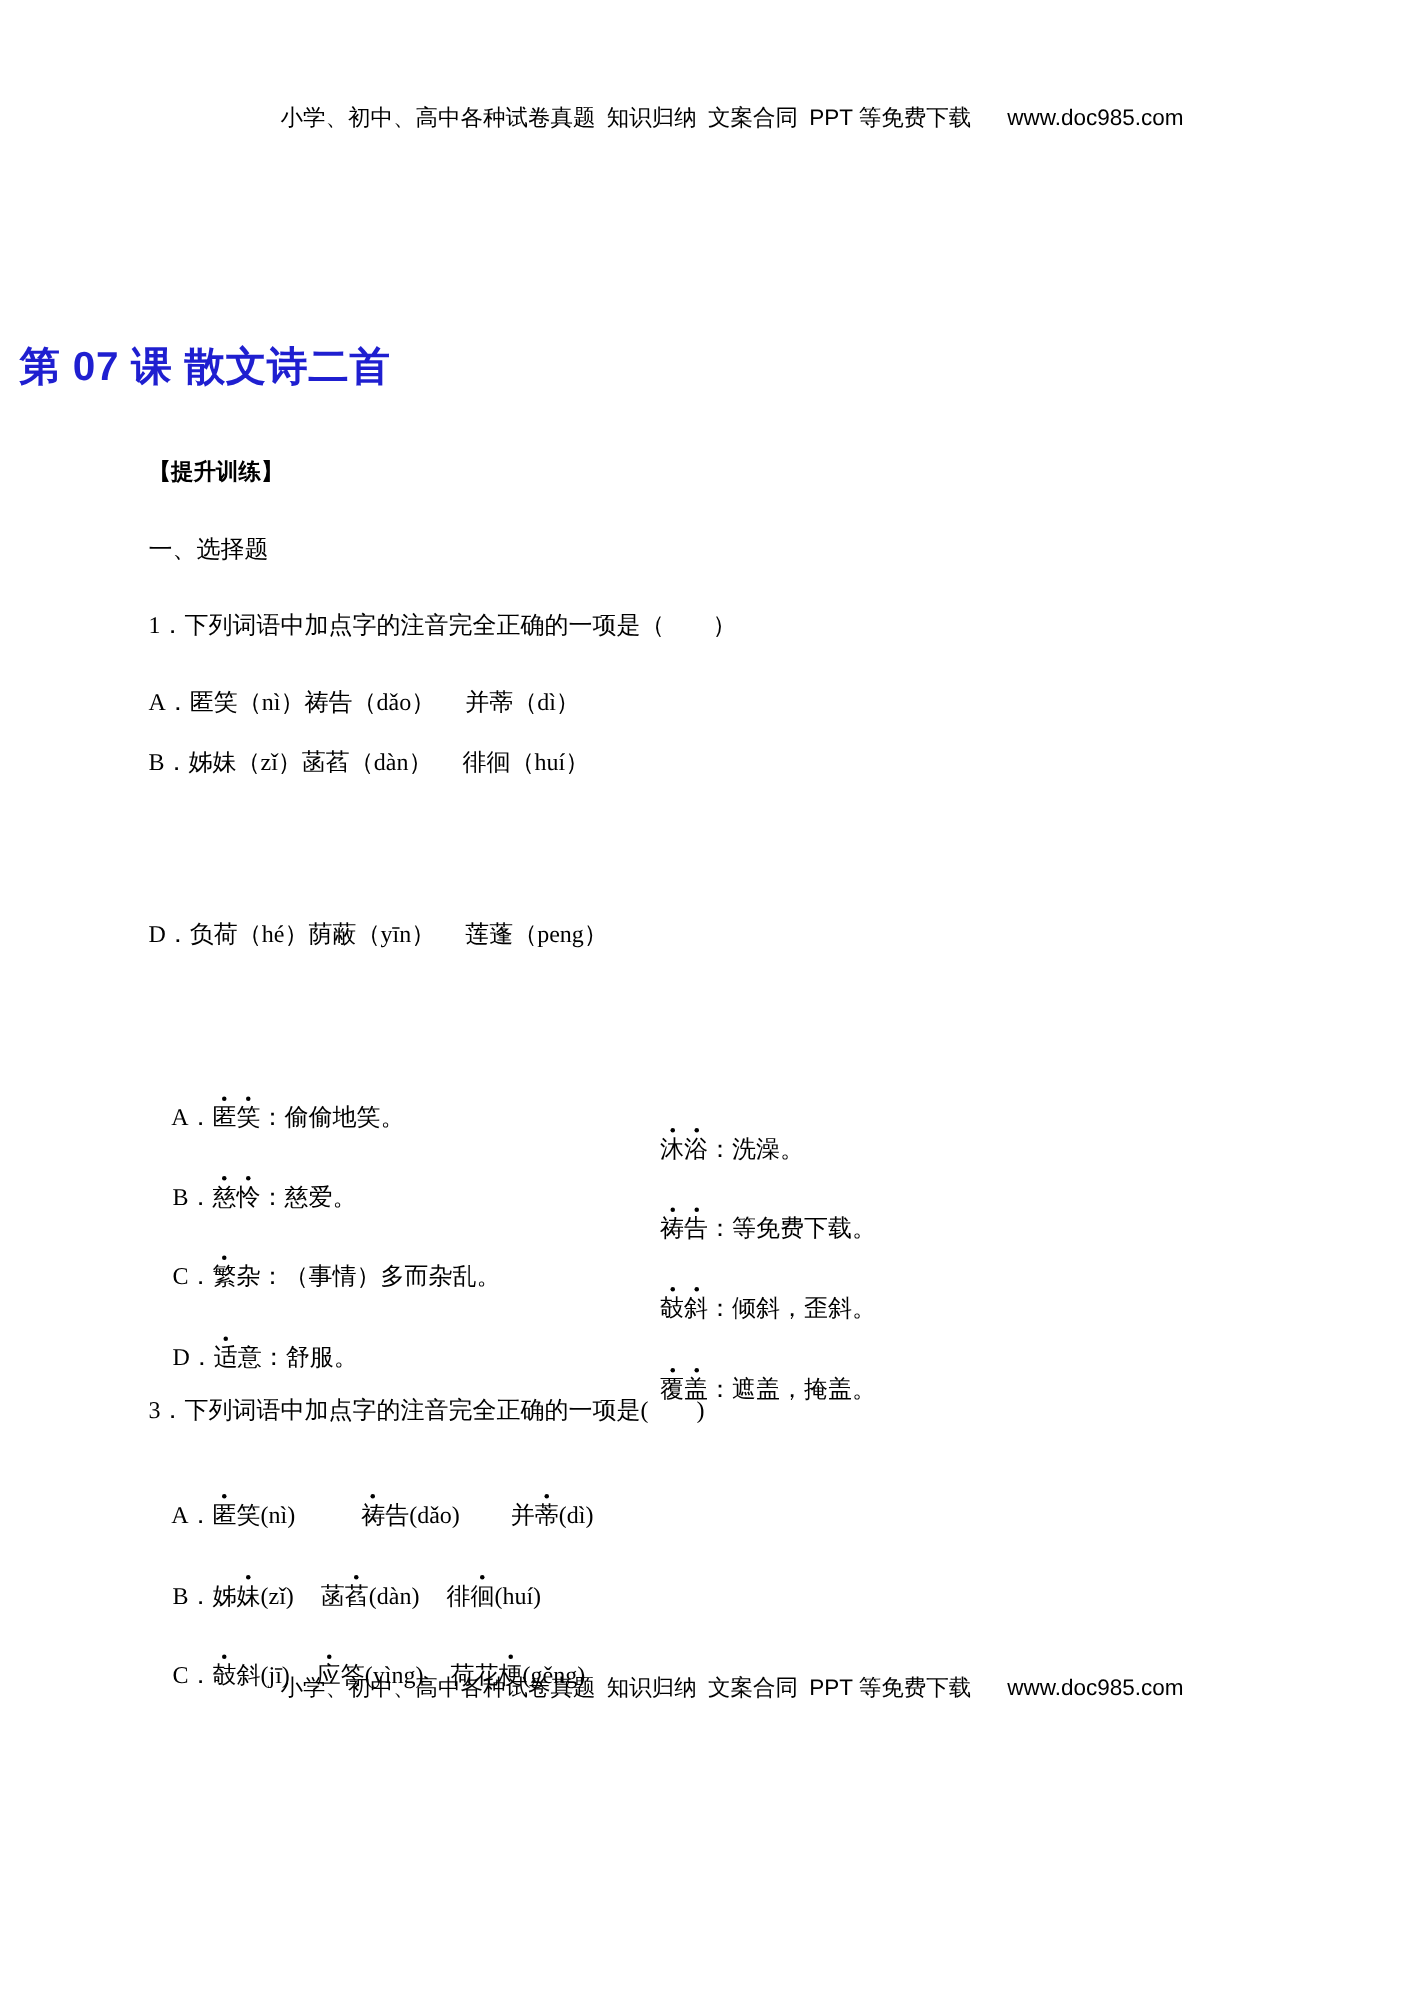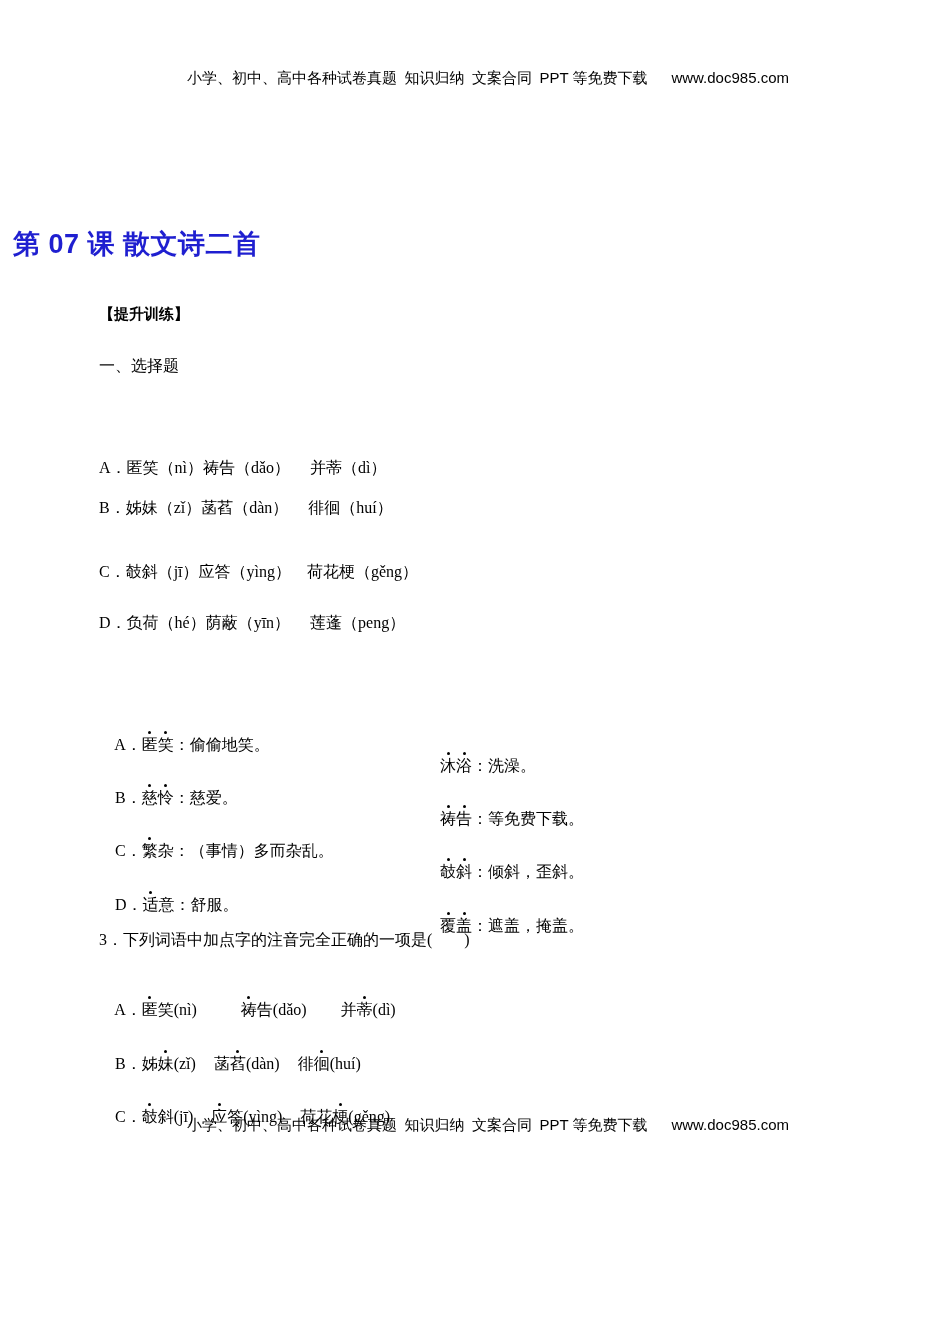--- a/index.html
+++ b/index.html
@@ -27,23 +27,23 @@
 <div class="page">
 
   <div class="header-line" style="top:69px;"><span>小学、初中、高中各种试卷真题  知识归纳  文案合同  </span><span class="ppt">PPT</span><span> 等免费下载</span><span class="site">www.doc985.com</span></div>
 
   <div class="title">第 07 课  散文诗二首</div>
 
   <div class="section-tag">【提升训练】</div>
 
   <div class="line" style="top:356px;">一、选择题</div>
 
+  <div class="line" style="top:407px;">1．下列词语中加点字的注音完全正确的一项是（　　）</div>
   <div class="line" style="top:458px;">A．匿笑（nì）祷告（dǎo）　 并蒂（dì）</div>
   <div class="line" style="top:498px;">B．姊妹（zǐ）菡萏（dàn）　 徘徊（huí）</div>
-  <div class="line" style="top:562px;">C．攲斜（jī）应答（yìng）　荷花梗（gěng）</div>
   <div class="line" style="top:613px;">D．负荷（hé）荫蔽（yīn）　 莲蓬（peng）</div>
 
 
   <div class="line" style="top:717px;">
     <span>A．</span><span class="dot">匿</span><span class="dot">笑</span><span>：偷偷地笑。</span>
     <span class="col2"><span class="dot">沐</span><span class="dot">浴</span><span>：洗澡。</span></span>
   </div>
 
   <div class="line" style="top:770px;">
     <span>B．</span><span class="dot">慈</span><span class="dot">怜</span><span>：慈爱。</span>

